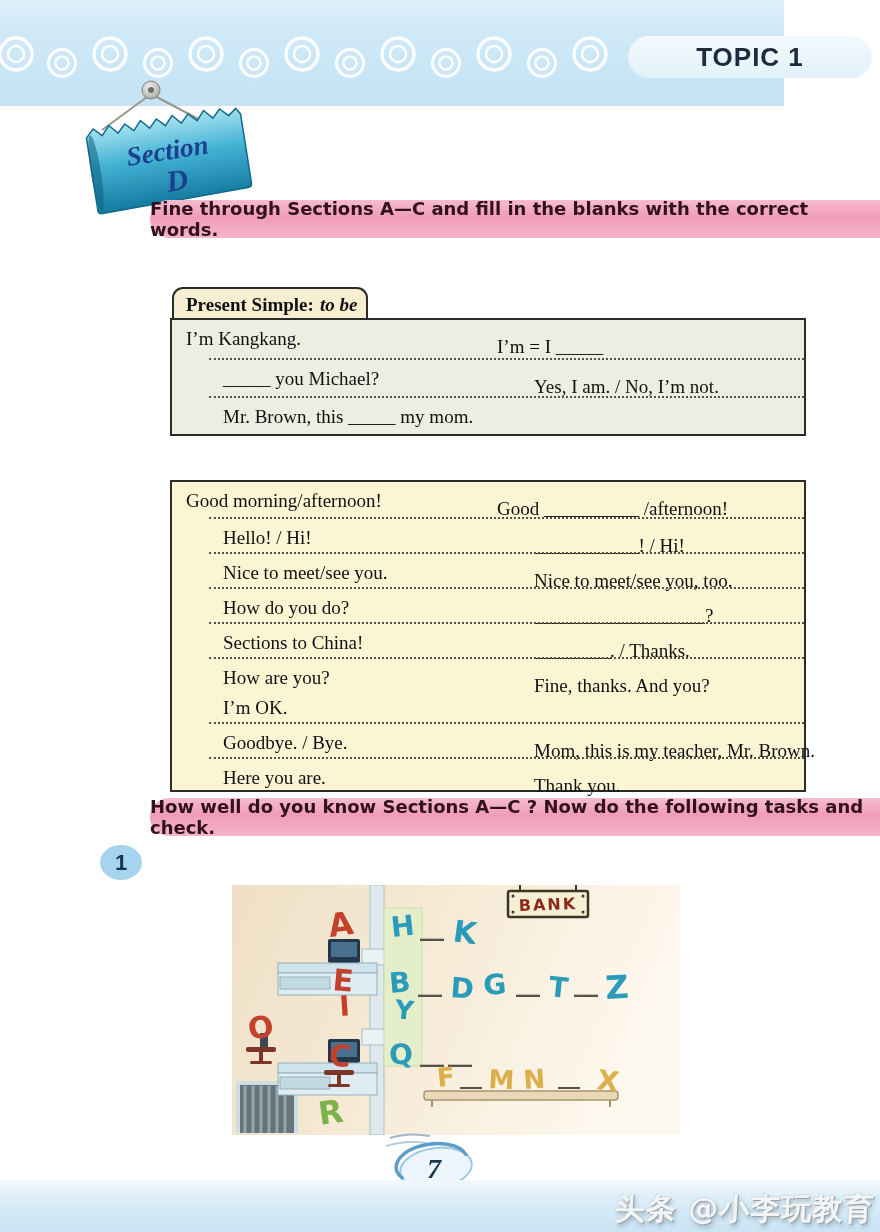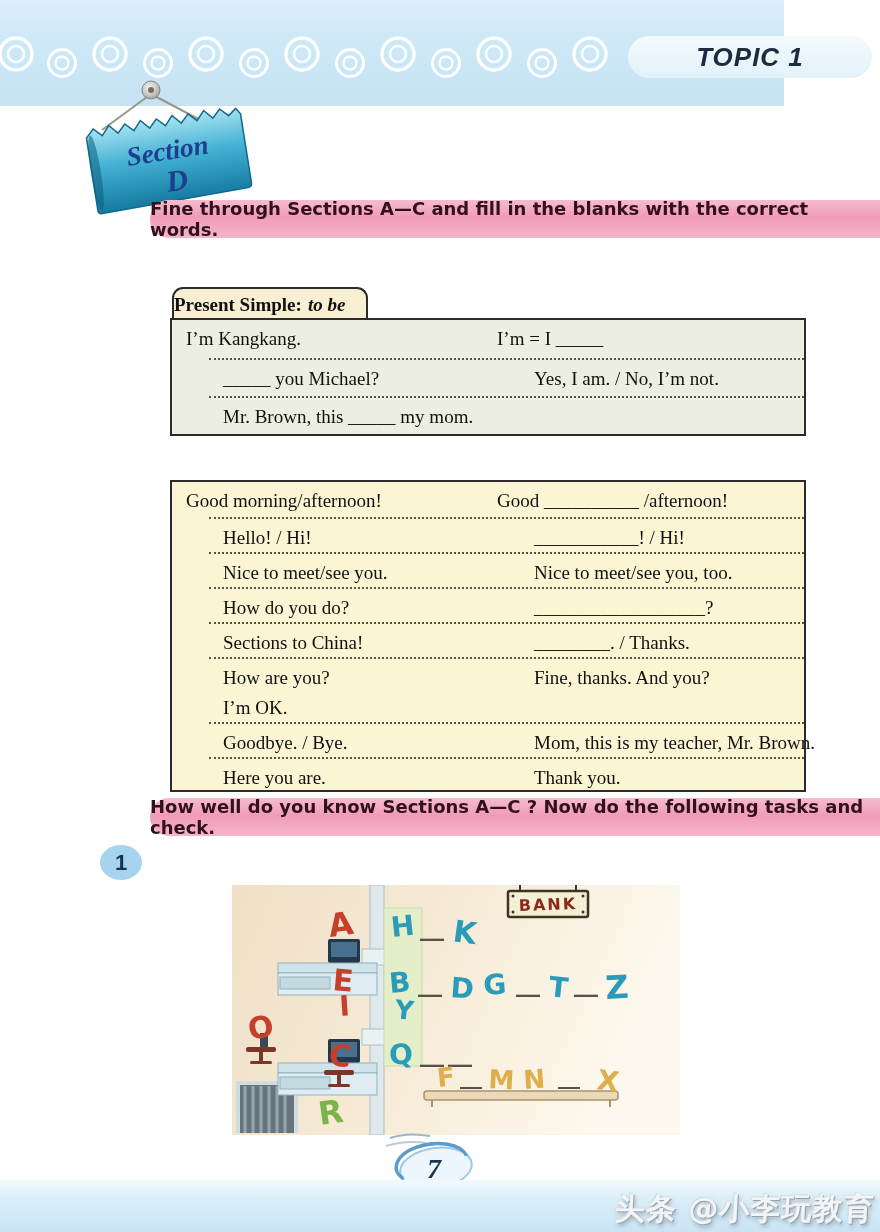--- a/index.html
+++ b/index.html
@@ -1,20 +1,20 @@
 <!DOCTYPE html>
 <html><head>
 <meta charset="utf-8">
 <style>
   html,body{margin:0;padding:0;background:#ffffff;}
   #page{position:relative;width:880px;height:1232px;background:#ffffff;overflow:hidden;
         font-family:"Liberation Sans",sans-serif;}
   
   .header-band{position:absolute;left:0;top:0;width:784px;height:106px;
-    background:linear-gradient(#ddeffa 0%,#cfe9f7 30%,#c6e2f3 100%);font-style:italic;}
+    background:linear-gradient(#ddeffa 0%,#cfe9f7 30%,#c6e2f3 100%);}
   .header-rings{position:absolute;left:0;top:0;}
   .topic-pill{position:absolute;left:628px;top:36px;width:244px;height:42px;border-radius:21px;
     background:linear-gradient(#f3fafd,#e2f1fa);display:flex;align-items:center;justify-content:center;}
   .topic-pill span{font-size:26px;font-weight:700;color:#1c2b3d;letter-spacing:1px;}
   
   .banner-wrap{position:absolute;left:66px;top:76px;width:210px;height:150px;}
   
   .pink-bar{position:absolute;left:150px;width:730px;height:38px;
     border-radius:19px 0 0 19px;
     background:linear-gradient(180deg,#f6bccd 0%,#f09cb8 45%,#f5b4c8 100%);
@@ -22,32 +22,32 @@
   .pink-bar span{font-family:"DejaVu Sans",sans-serif;font-size:18px;font-weight:600;color:#32101f;}
   
   .blue-btn{position:absolute;left:172px;width:130px;height:29px;border-radius:14px;
     background:linear-gradient(180deg,#6aa9de 0%,#2f6db5 55%,#1d5ba5 100%);
     border:1px solid #123f68;box-shadow:inset 0 2px 2px rgba(255,255,255,.45);
     display:flex;align-items:center;justify-content:center;}
   .blue-btn span{color:#ffffff;font-weight:700;font-size:19px;text-shadow:0 1px 1px rgba(0,0,0,.35);}
   
   .tab-header{position:absolute;left:172px;top:287px;width:196px;height:33px;
     background:#f8efd3;border:2px solid #2b2b2b;border-bottom:none;border-radius:11px 11px 0 0;
-    display:flex;align-items:center;padding-left:0;box-sizing:border-box;
+    display:flex;align-items:center;padding-left:12px;box-sizing:border-box;
     font-family:"Liberation Serif",serif;font-size:19px;font-weight:700;color:#111;}
   .tab-header .it{font-style:italic;margin-left:6px;}
   .g-table{position:absolute;left:170px;top:318px;width:636px;height:118px;
     background:#edeee2;border:2px solid #2b2b2b;box-sizing:border-box;}
   .f-table{position:absolute;left:170px;top:480px;width:636px;height:312px;
     background:#fcf5d4;border:2px solid #2b2b2b;box-sizing:border-box;}
   .t-row{position:relative;box-sizing:border-box;}
   .t-row + .t-row{border-top:2px dotted #55524a;margin-left:37px;}
   .cell{position:absolute;font-family:"Liberation Serif",serif;font-size:19px;color:#101010;white-space:nowrap;}
   .cl{left:14px;top:8px;}
-  .cr{left:325px;top:8px;}
+  .cr{left:325px;top:16px;}
   .cl2{left:14px;top:38px;}
   
   .task-circle{position:absolute;left:100px;top:845px;width:42px;height:35px;border-radius:50%;
     background:#a6d4ef;display:flex;align-items:center;justify-content:center;}
   .task-circle span{font-size:22px;font-weight:700;color:#14324e;}
   .task-text{position:absolute;left:165px;top:850px;width:700px;
     font-size:20px;font-weight:700;color:#0d0d0d;}
   
   .illus{position:absolute;left:232px;top:885px;width:448px;height:250px;}
   .cartoon-letter{font-family:"DejaVu Sans",sans-serif;font-weight:700;}

